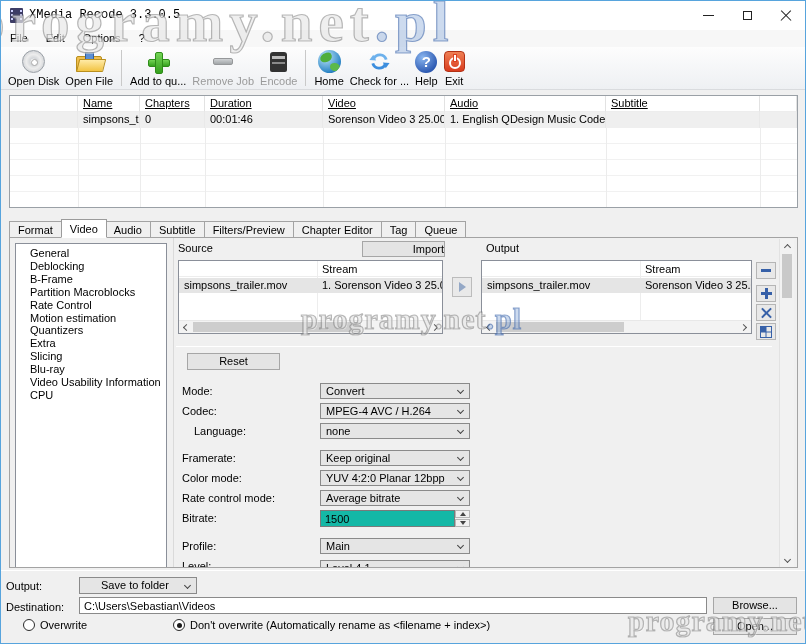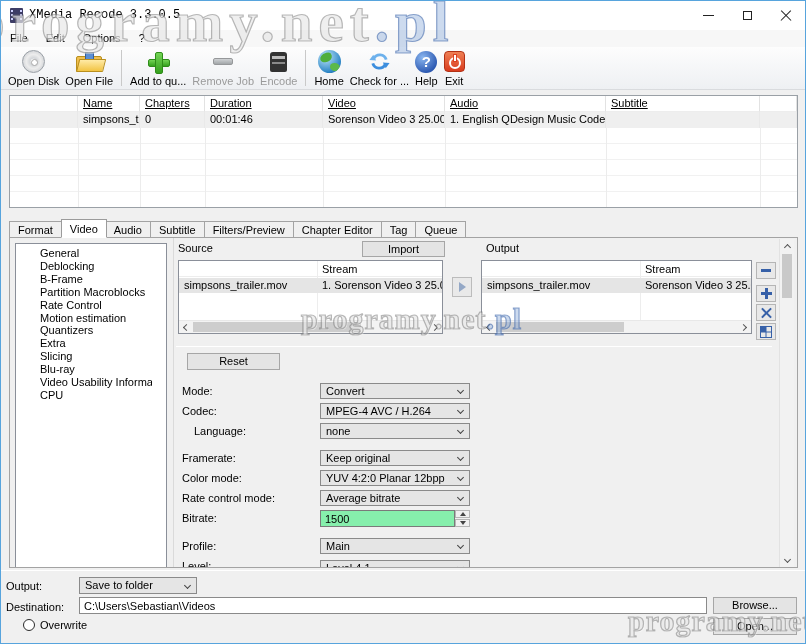--- a/index.html
+++ b/index.html
@@ -76,26 +76,26 @@
       linear-gradient(#ececec,#ececec) 596px 0/1px 100% no-repeat,
       linear-gradient(#ececec,#ececec) 750px 0/1px 100% no-repeat,
       repeating-linear-gradient(to bottom,#ffffff 0 15px,#f1f1f1 15px,#f1f1f1 16px);}
   
   .tabs{position:absolute;left:8px;top:219px;height:18px;display:flex;align-items:flex-end;}
   .tab{height:17px;line-height:16px;padding:0 8px;background:#f0f0f0;border:1px solid #a3a3a3;border-left:none;position:relative;}
   .tab:first-child{border-left:1px solid #a3a3a3;}
   .tab.active{height:19px;line-height:18px;background:#fff;border:1px solid #9b9b9b;border-bottom:1px solid #fff;z-index:3;margin:0 -1px;}
   
   .panel{position:absolute;left:8px;top:236px;width:789px;height:331px;border:1px solid #a3a3a3;background:#f0f0f0;overflow:hidden;}
-  .sidebar-list{position:absolute;left:5px;top:5px;width:152px;height:368px;background:#fff;border:1px solid #8a8f99;padding:3px 14px;}
+  .sidebar-list{position:absolute;left:5px;top:5px;width:152px;height:368px;background:#fff;border:1px solid #8a8f99;padding:3px 4px;}
   .sb-item{padding-left:10px;line-height:12.9px;white-space:nowrap;overflow:hidden;}
   .splitter{position:absolute;left:163px;top:0;bottom:0;width:1px;background:#dadada;}
   .sec-label{position:absolute;white-space:nowrap;}
   .btn{background:#e4e4e4;border:1px solid #a6a6a6;text-align:center;line-height:14px;}
-  .import-btn{position:absolute;left:352px;top:3px;width:83px;height:16px;}
+  .import-btn{position:absolute;left:352px;top:3px;width:83px;height:16px;text-align:right;}
   .stream-table{position:absolute;background:#fff;border:1px solid #8a8f99;}
   .st-head{position:absolute;left:0;right:0;top:0;height:16px;line-height:16px;border-bottom:1px solid #ededed;}
   .st-colline{position:absolute;top:0;bottom:13px;width:1px;background:#ededed;}
   .st-row{position:absolute;left:0;right:0;top:17px;height:15px;line-height:15px;background:#e5e5e5;}
   .st-cell{position:absolute;top:0;white-space:nowrap;overflow:hidden;}
   .hscroll{position:absolute;left:0;right:0;bottom:0;height:13px;background:#f3f3f3;border-top:1px solid #e8e8e8;}
   .hs-arrow{position:absolute;top:0;width:13px;height:12px;display:flex;align-items:center;justify-content:center;}
   .hs-thumb{position:absolute;top:1px;height:10px;background:#cdcdcd;}
   .chev{width:5px;height:5px;border-right:1.4px solid #555;border-bottom:1.4px solid #555;display:inline-block;}
   .chev.left{transform:rotate(135deg);margin-left:2px;}
@@ -114,30 +114,30 @@
   .sb-x::before{transform:rotate(45deg);} .sb-x::after{transform:rotate(-45deg);}
   .vscroll{position:absolute;left:769px;top:1px;width:15px;height:328px;background:#f2f2f2;border-left:1px solid #e2e2e2;}
   .vs-arrow{position:absolute;left:0;right:0;height:14px;display:flex;align-items:center;justify-content:center;}
   .vs-thumb{position:absolute;left:2px;right:2px;top:15px;height:44px;background:#c9c9c9;}
   .panel-sep{position:absolute;left:166px;top:108px;width:596px;height:1px;background:#dcdcdc;border-bottom:1px solid #fff;}
   .reset-btn{position:absolute;left:177px;top:115px;width:93px;height:17px;line-height:15px;}
   .f-label{position:absolute;left:172px;white-space:nowrap;}
   .f-select{position:absolute;left:310px;width:150px;height:16px;background:#e5e5e5;border:1px solid #8a8a8a;line-height:14px;padding-left:5px;white-space:nowrap;overflow:hidden;}
   .f-select .chev{position:absolute;right:6px;top:4px;border-color:#444;}
   .spin-wrap{position:absolute;left:310px;width:150px;height:17px;}
-  .spin-input{position:absolute;left:0;top:0;width:135px;height:17px;border:1px solid #7a7a7a;background:#86efac;font:11px "Liberation Sans",sans-serif;padding:0 4px;}
+  .spin-input{position:absolute;left:0;top:0;width:135px;height:17px;border:1px solid #7a7a7a;background:#14b8a6;font:11px "Liberation Sans",sans-serif;padding:0 4px;}
   .spin-btns{position:absolute;right:0;top:0;width:15px;height:17px;}
   .spin-btn{position:absolute;left:0;width:15px;height:8px;background:#f0f0f0;border:1px solid #b5b5b5;display:flex;align-items:center;justify-content:center;}
   .spin-up{top:0;} .spin-dn{bottom:0;}
   .tri-up{width:0;height:0;border-left:3px solid transparent;border-right:3px solid transparent;border-bottom:4px solid #444;}
   .tri-dn{width:0;height:0;border-left:3px solid transparent;border-right:3px solid transparent;border-top:4px solid #444;}
   
   .bottom-sep{position:absolute;left:0;top:569px;width:100%;height:1px;background:#cfcfcf;border-bottom:1px solid #fff;}
   .b-label{position:absolute;white-space:nowrap;}
-  .out-select{position:absolute;left:78px;top:576px;width:118px;height:17px;background:#e5e5e5;border:1px solid #8a8a8a;line-height:15px;padding-left:5px;}
+  .out-select{position:absolute;left:78px;top:576px;width:118px;height:17px;background:#e5e5e5;border:1px solid #8a8a8a;line-height:15px;padding-left:21px;}
   .out-select .chev{position:absolute;right:6px;top:5px;border-color:#444;}
   .dest-input{position:absolute;left:78px;top:596px;width:628px;height:17px;border:1px solid #8a8a8a;background:#fff;font:11px "Liberation Sans",sans-serif;padding:0 4px;}
   .browse-btn{position:absolute;left:712px;top:596px;width:84px;height:17px;line-height:15px;}
   .open-btn{position:absolute;left:712px;top:617px;width:84px;height:17px;line-height:15px;}
   .radio{position:absolute;top:618px;display:flex;align-items:center;}
   .radio .circ{width:12px;height:12px;border:1px solid #2b2b2b;border-radius:50%;background:#fff;margin-right:5px;position:relative;flex:none;}
   .radio.sel .circ::after{content:'';position:absolute;left:2.5px;top:2.5px;width:5px;height:5px;border-radius:50%;background:#1a1a1a;}
   
   .wm{position:absolute;font-family:"Liberation Serif",serif;font-weight:bold;pointer-events:none;z-index:60;white-space:nowrap;}
   .wm .g{color:rgba(215,215,215,.40);-webkit-text-stroke:1.2px rgba(112,112,112,.48);text-shadow:1px 1px 0 rgba(255,255,255,.5);}
@@ -417,19 +417,23 @@
   <div class="out-select"><span>Save to folder</span><span class="chev down"></span></div>
 
   <div class="b-label" style="left:5px;top:600px;">Destination:</div>
   <input class="dest-input" value="C:\Users\Sebastian\Videos" style="">
   <div class="btn browse-btn">Browse...</div>
 
   <div class="radio" style="left:22px;">
     <span class="circ"></span>
     <span>Overwrite</span>
   </div>
+  <div class="radio sel" style="left:172px;">
+    <span class="circ"></span>
+    <span>Don't overwrite (Automatically rename as &lt;filename + index&gt;)</span>
+  </div>
   <div class="btn open-btn">Open...</div>
 
   <div class="wm wm-top"><span class="g">programy.net</span><span class="b">.pl</span></div>
   <div class="wm wm-mid"><span class="g">programy.net</span><span class="b">.pl</span></div>
   <div class="wm wm-bot"><span class="g">programy.net</span></div>
 
 </div>
 
 </body></html>

